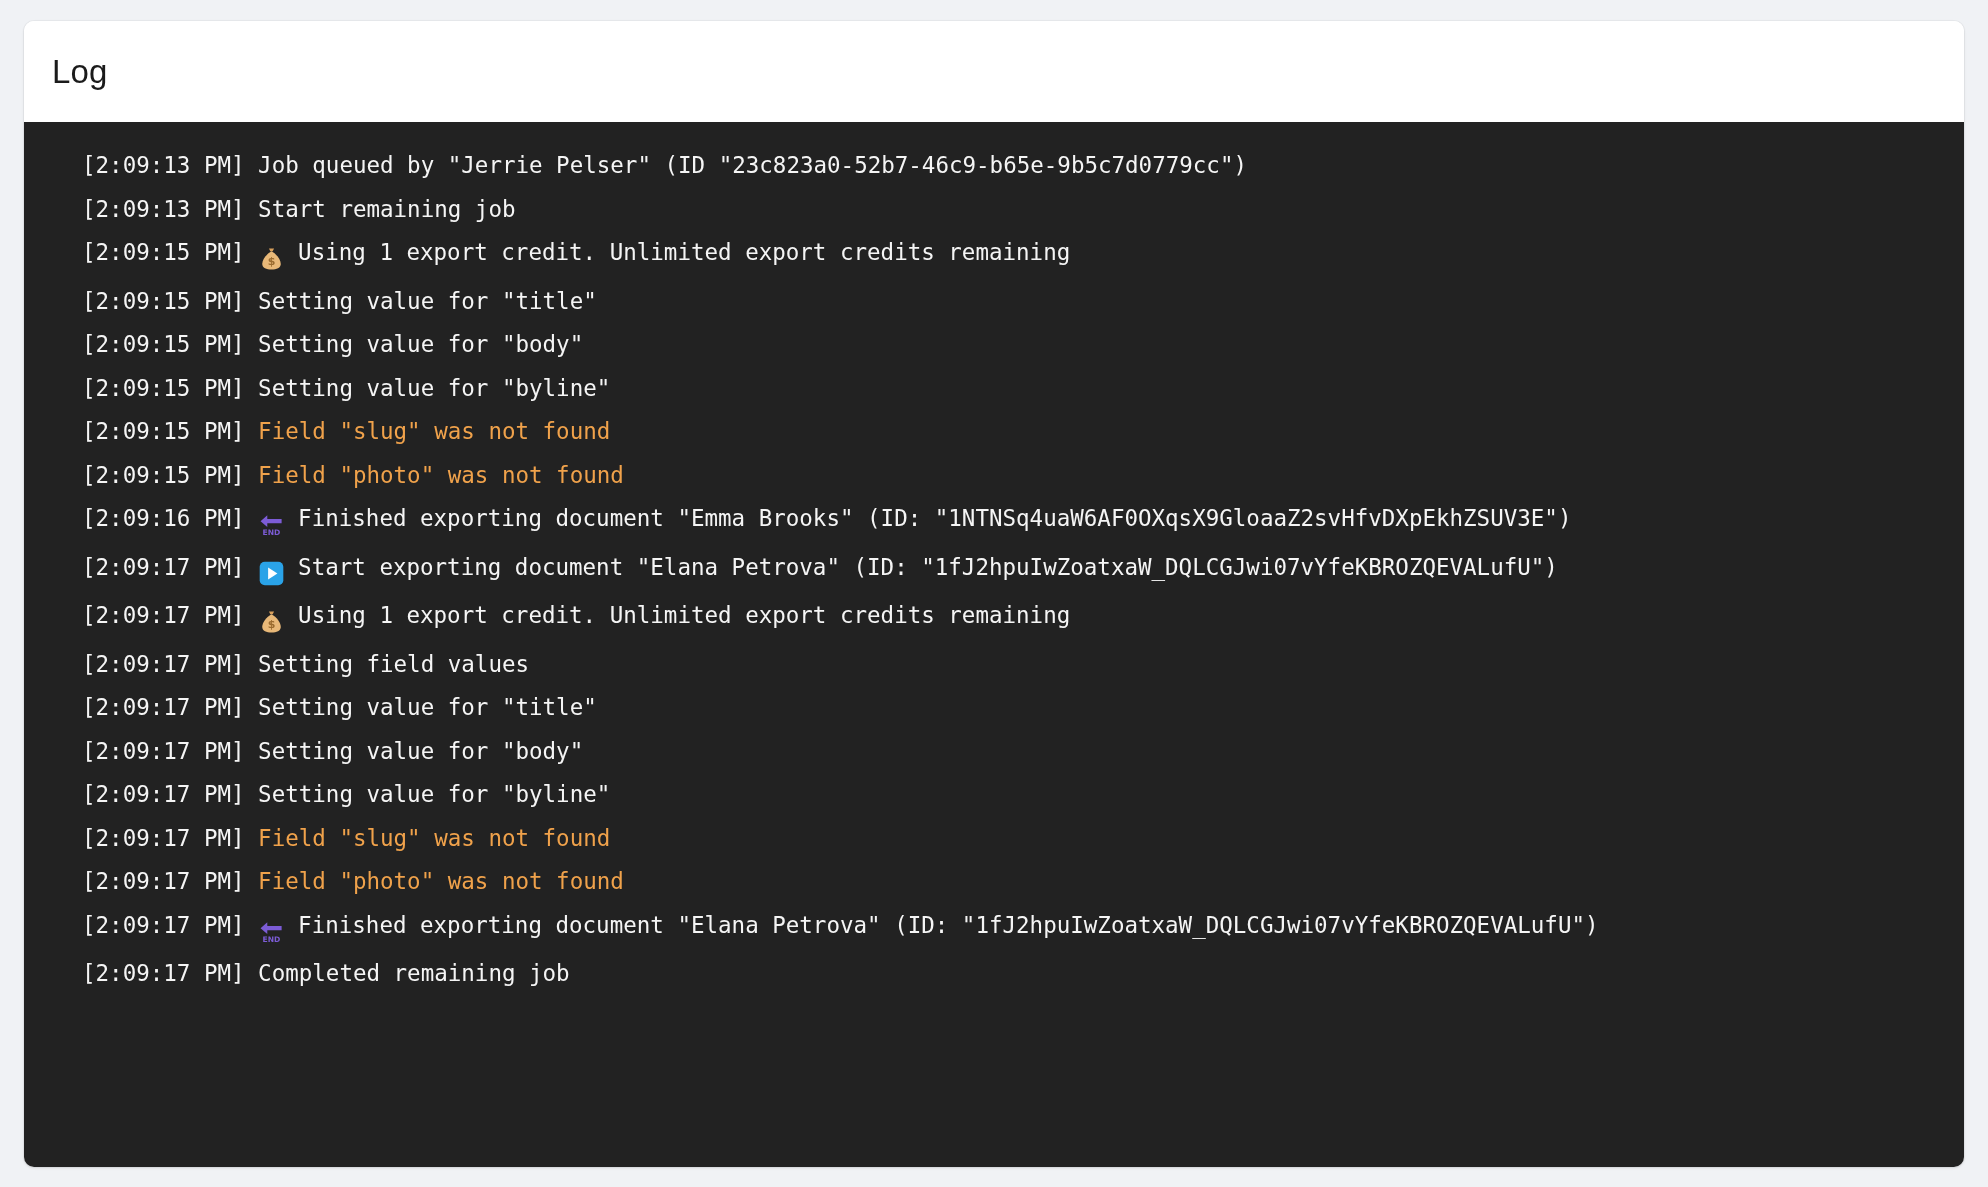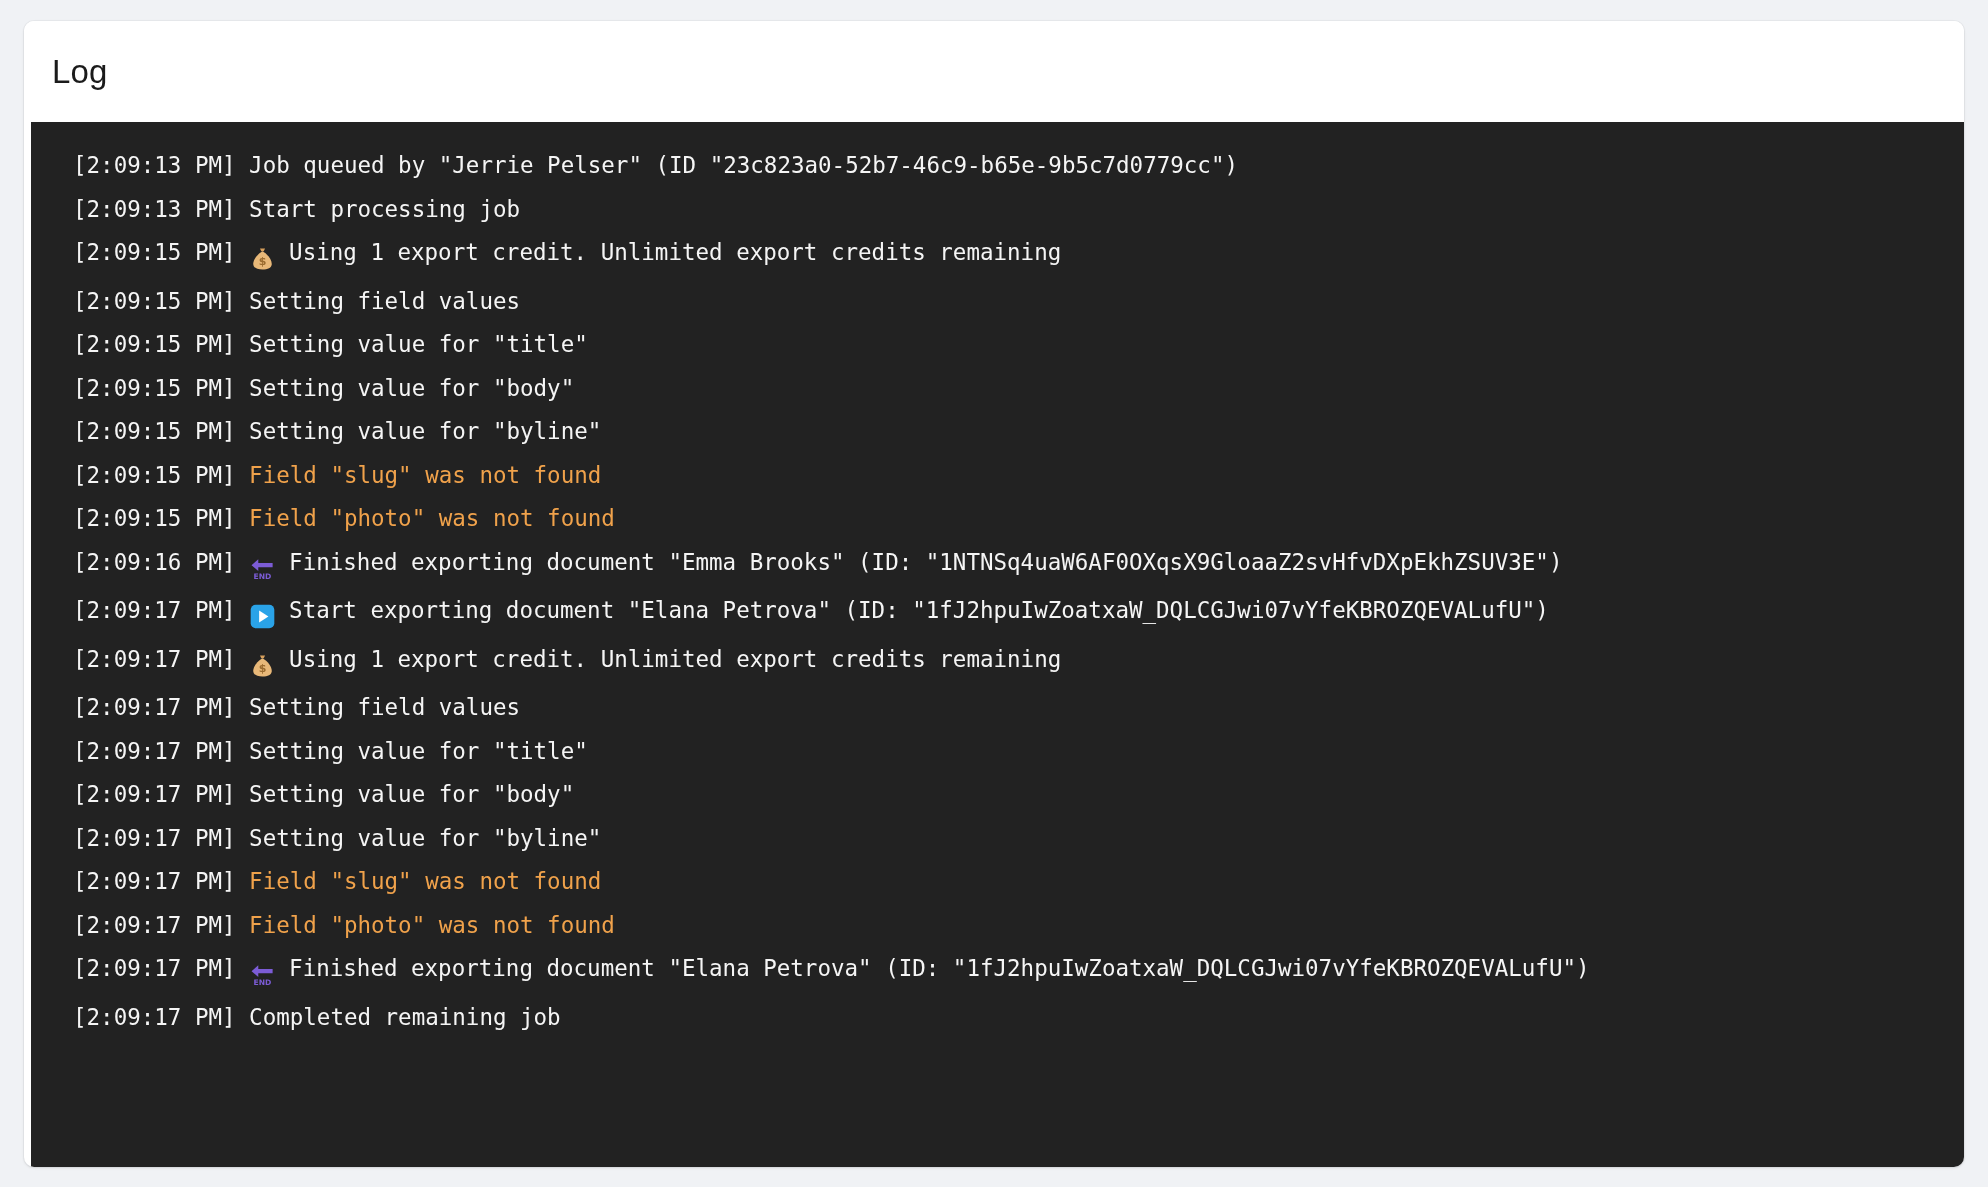--- a/index.html
+++ b/index.html
@@ -45,24 +45,23 @@
     font-family: "Liberation Sans", sans-serif;
     font-size: 33px;
     font-weight: 400;
     color: #1b1b1b;
     letter-spacing: 0.2px;
   }
 
   .console {
     background: #222222;
     flex: 1;
-    padding: 22px 0 24px 0;
+    padding: 22px 0 24px 16px;
     box-sizing: border-box;
     overflow: hidden;
-    margin-left: 7px;
   }
 
   .log-line {
     font-family: "DejaVu Sans Mono", "Liberation Mono", monospace;
     font-size: 22.5px;
     line-height: 43.5px;
     color: #f5f5f5;
     white-space: pre;
     padding-left: 42px;
     letter-spacing: 0px;
@@ -98,27 +97,26 @@
 </head>
 <body>
 
 <div class="page">
   <div class="card">
     <div class="card-header">
       <div class="card-title">Log</div>
     </div>
     <div class="console" id="console-body">
         <div class="log-line"><span class="ts">[2:09:13 PM]</span> <span class="msg">Job queued by "Jerrie Pelser" (ID "23c823a0-52b7-46c9-b65e-9b5c7d0779cc")</span></div>
-        <div class="log-line"><span class="ts">[2:09:13 PM]</span> <span class="msg">Start processing job</span></div>
+        <div class="log-line"><span class="ts">[2:09:13 PM]</span> <span class="msg">Start remaining job</span></div>
         <div class="log-line"><span class="ts">[2:09:15 PM]</span> <span class="emoji-wrap"><svg class="emoji" viewBox="0 0 32 32" xmlns="http://www.w3.org/2000/svg">
               <path d="M13 4 h6 l-1.5 3.5 h-3 Z" fill="#d8a05c"></path>
               <path d="M16 7.5 C10 11 5 17 5 22.5 C5 27 10 29 16 29 C22 29 27 27 27 22.5 C27 17 22 11 16 7.5 Z" fill="#e8b878"></path>
               <text x="16" y="24" font-size="13" font-family="DejaVu Sans, sans-serif" font-weight="bold" fill="#9a6b2f" text-anchor="middle">$</text>
             </svg></span><span class="msg">Using 1 export credit. Unlimited export credits remaining</span></div>
-        <div class="log-line"><span class="ts">[2:09:15 PM]</span> <span class="msg">Setting field values</span></div>
         <div class="log-line"><span class="ts">[2:09:15 PM]</span> <span class="msg">Setting value for "title"</span></div>
         <div class="log-line"><span class="ts">[2:09:15 PM]</span> <span class="msg">Setting value for "body"</span></div>
         <div class="log-line"><span class="ts">[2:09:15 PM]</span> <span class="msg">Setting value for "byline"</span></div>
         <div class="log-line"><span class="ts">[2:09:15 PM]</span> <span class="msg warn">Field "slug" was not found</span></div>
         <div class="log-line"><span class="ts">[2:09:15 PM]</span> <span class="msg warn">Field "photo" was not found</span></div>
         <div class="log-line"><span class="ts">[2:09:16 PM]</span> <span class="emoji-wrap"><svg class="emoji" viewBox="0 0 32 32" xmlns="http://www.w3.org/2000/svg">
               <path d="M3 12 L11 5 L11 9.5 L28 9.5 L28 14.5 L11 14.5 L11 19 Z" fill="#7c5cd6"></path>
               <text x="16" y="29" font-size="9" font-family="DejaVu Sans, sans-serif" font-weight="bold" fill="#7c5cd6" text-anchor="middle">END</text>
             </svg></span><span class="msg">Finished exporting document "Emma Brooks" (ID: "1NTNSq4uaW6AF0OXqsX9GloaaZ2svHfvDXpEkhZSUV3E")</span></div>
         <div class="log-line"><span class="ts">[2:09:17 PM]</span> <span class="emoji-wrap"><svg class="emoji" viewBox="0 0 32 32" xmlns="http://www.w3.org/2000/svg">

